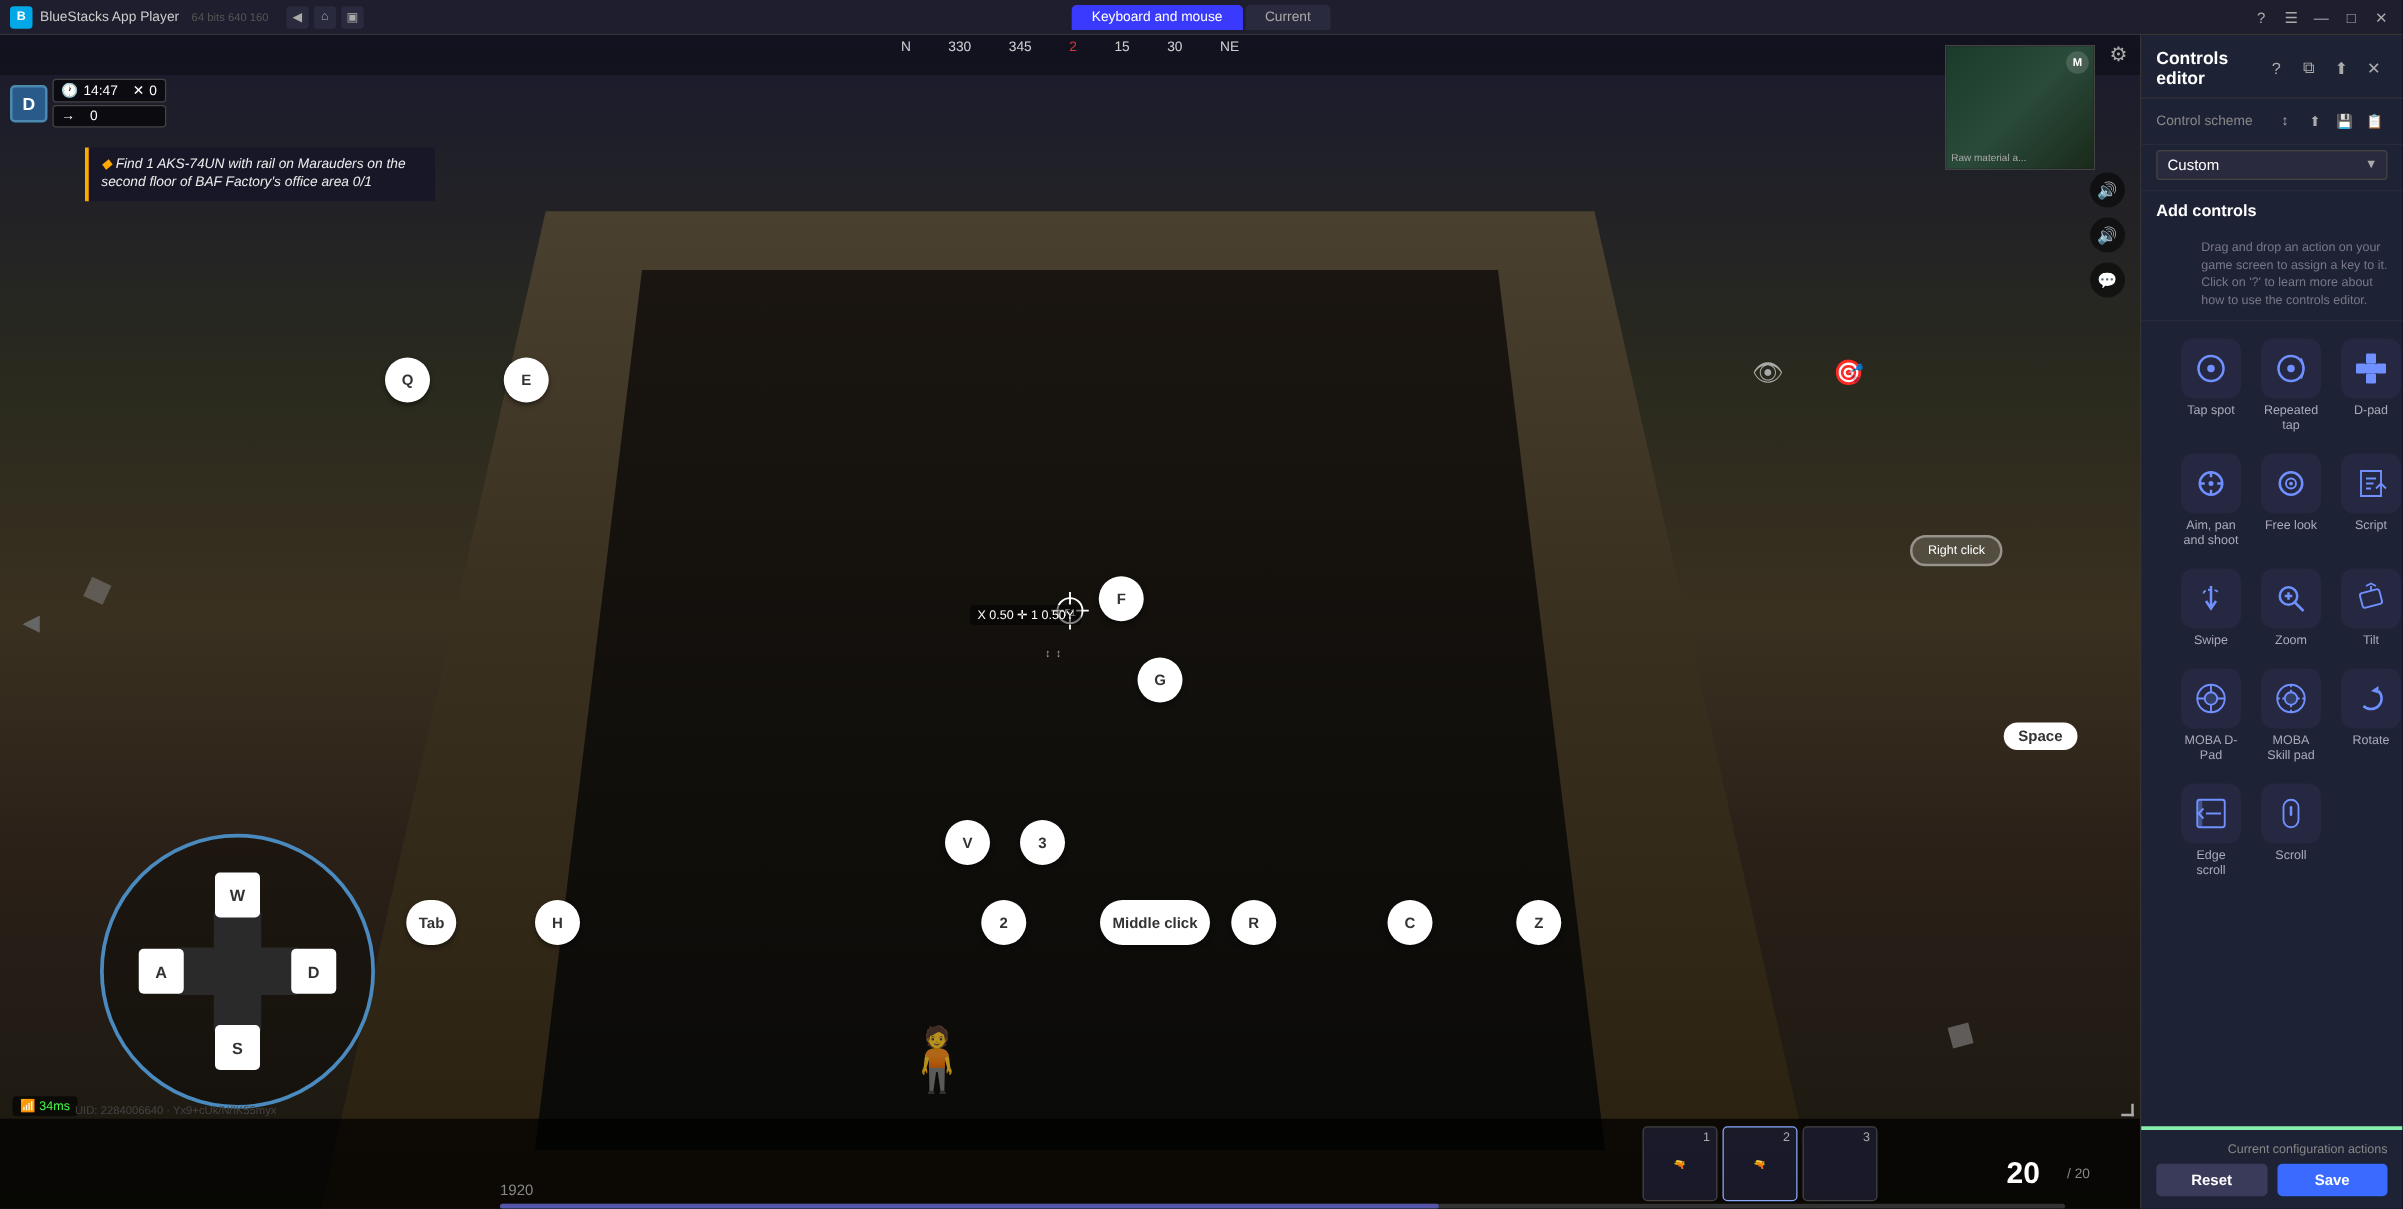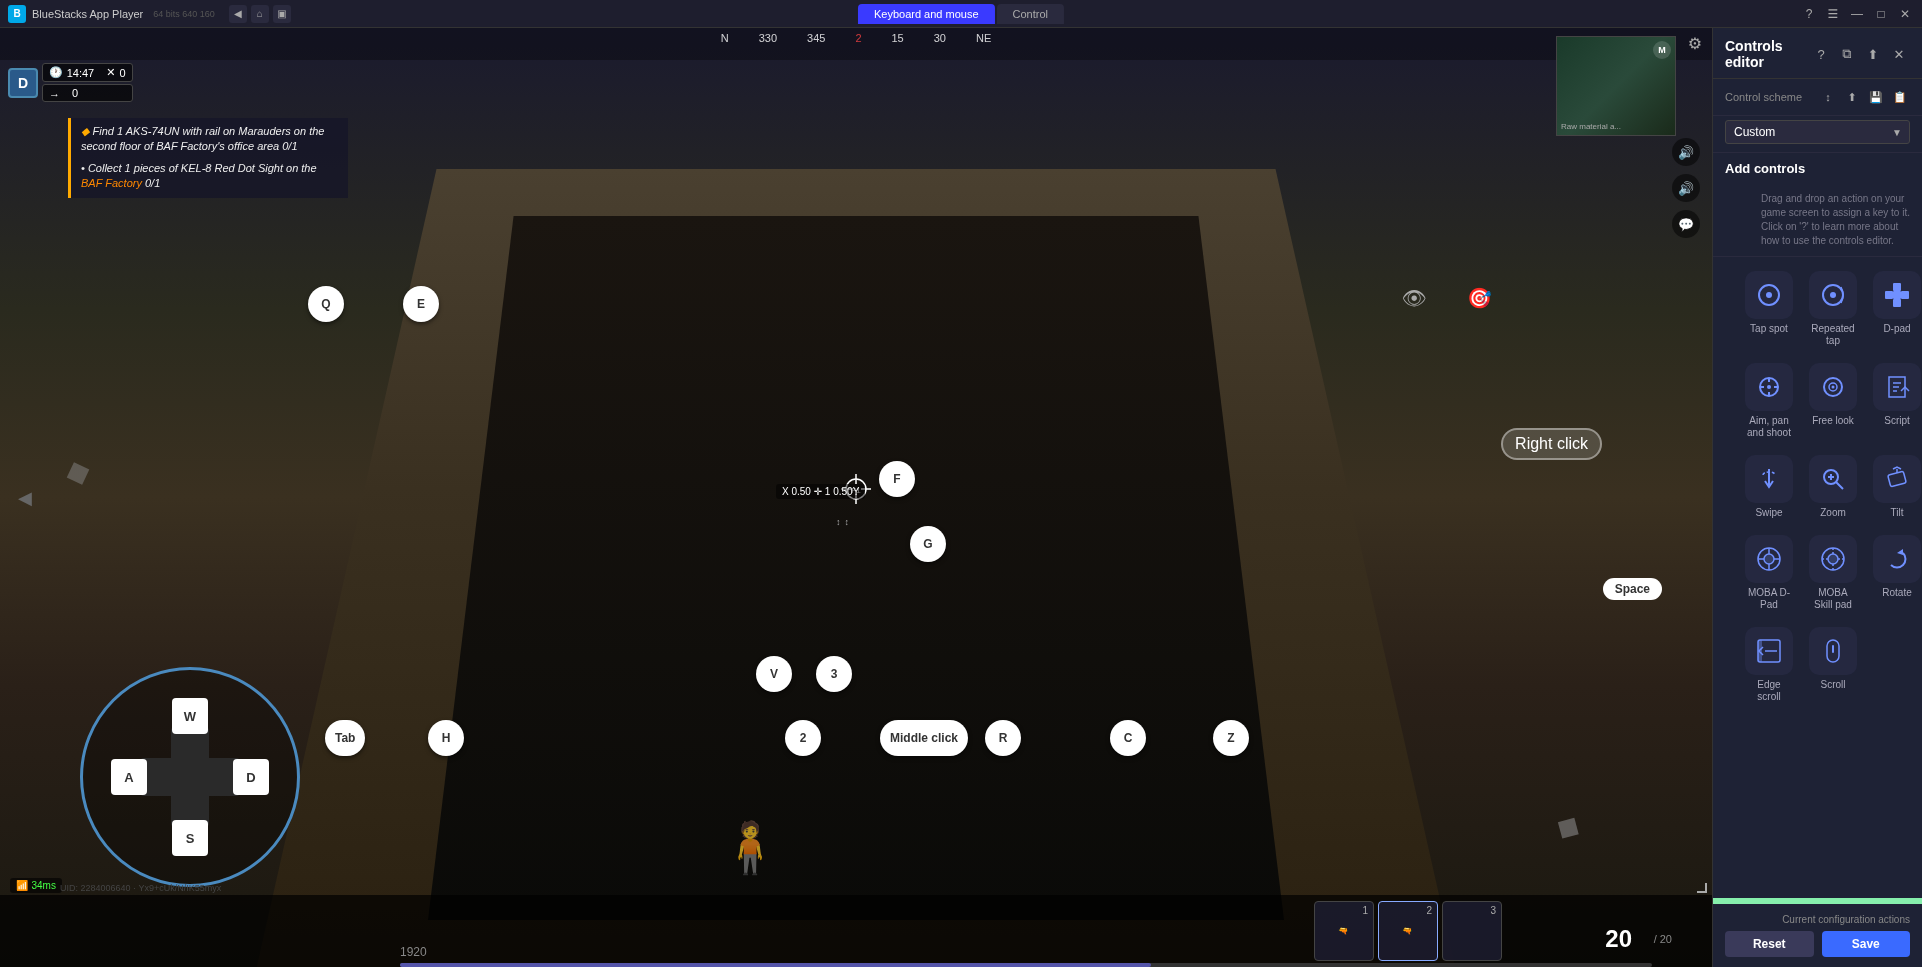--- a/index.html
+++ b/index.html
@@ -296,21 +296,21 @@
       cursor: pointer;
     }
 
     
     .right-click-btn {
       position: absolute;
       background: rgba(255,255,255,0.15);
       border: 2px solid rgba(255,255,255,0.4);
       border-radius: 20px;
       padding: 5px 12px;
-      font-size: 16px; color: white;
+      font-size: 10px; color: white;
       cursor: pointer;
     }
 
     
     .space-btn {
       position: absolute;
       background: white;
       border-radius: 18px;
       padding: 4px 12px;
       font-size: 12px; font-weight: bold; color: #333;
@@ -477,21 +477,21 @@
       position: relative;
     }
     .ctrl-item-label {
       font-size: 10px; color: #aab;
       text-align: center;
       line-height: 1.2;
     }
 
     .controls-footer {
       padding: 10px 12px;
-      border-top: 6px solid #86efac;
+      border-top: 3px solid #86efac;
       display: flex;
       flex-direction: column;
       gap: 6px;
     }
     .footer-config-text {
       font-size: 10px; color: #888;
       text-align: right;
     }
     .footer-buttons {
       display: flex; gap: 8px;
@@ -534,21 +534,21 @@
     <span style="font-size:9px;color:#555;margin-left:4px;">64 bits 640 160</span>
     <div class="titlebar-buttons-left">
       <button class="titlebar-btn-left">◀</button>
       <button class="titlebar-btn-left">⌂</button>
       <button class="titlebar-btn-left">▣</button>
     </div>
   </div>
 
   <div class="titlebar-tabs">
     <button class="titlebar-tab active">Keyboard and mouse</button>
-    <button class="titlebar-tab inactive">Control</button>
+    <button class="titlebar-tab inactive">Current</button>
   </div>
 
   <div class="titlebar-right">
     <button class="titlebar-btn-right">?</button>
     <button class="titlebar-btn-right">☰</button>
     <button class="titlebar-btn-right">—</button>
     <button class="titlebar-btn-right">□</button>
     <button class="titlebar-btn-right close">✕</button>
   </div>
 </div>
@@ -588,23 +588,20 @@
         <div class="timer-box">
           <span>→</span>
           <span style="margin-left:8px;">0</span>
         </div>
       </div>
     </div>
 
     <div class="mission-panel" style="top:90px;">
       <div class="mission-text">
         <span style="color:#ffaa00;">◆</span> <span>Find 1 AKS-74UN with rail on Marauders on the second floor of BAF Factory's office area 0/1</span>
-      </div>
-      <div class="mission-text" style="margin-top:6px;">
-        • <span>Collect 1 pieces of KEL-8 Red Dot Sight on the </span><span class="factory-link">BAF Factory</span><span> 0/1</span>
       </div>
     </div>
 
 
     <div class="hud-settings">⚙</div>
 
     <div class="minimap">
       <div style="position:relative;width:100%;height:100%;background:linear-gradient(135deg,#1a3a2a 0%,#2a4a3a 50%,#1a2a1a 100%);overflow:hidden;">
         <div style="position:absolute;top:4px;right:4px;background:rgba(255,255,255,0.15);border-radius:50%;width:18px;height:18px;display:flex;align-items:center;justify-content:center;font-size:9px;color:white;font-weight:bold;">M</div>
         <div style="position:absolute;bottom:4px;left:4px;right:4px;font-size:8px;color:#aaa;overflow:hidden;white-space:nowrap;">Raw material a...</div>

